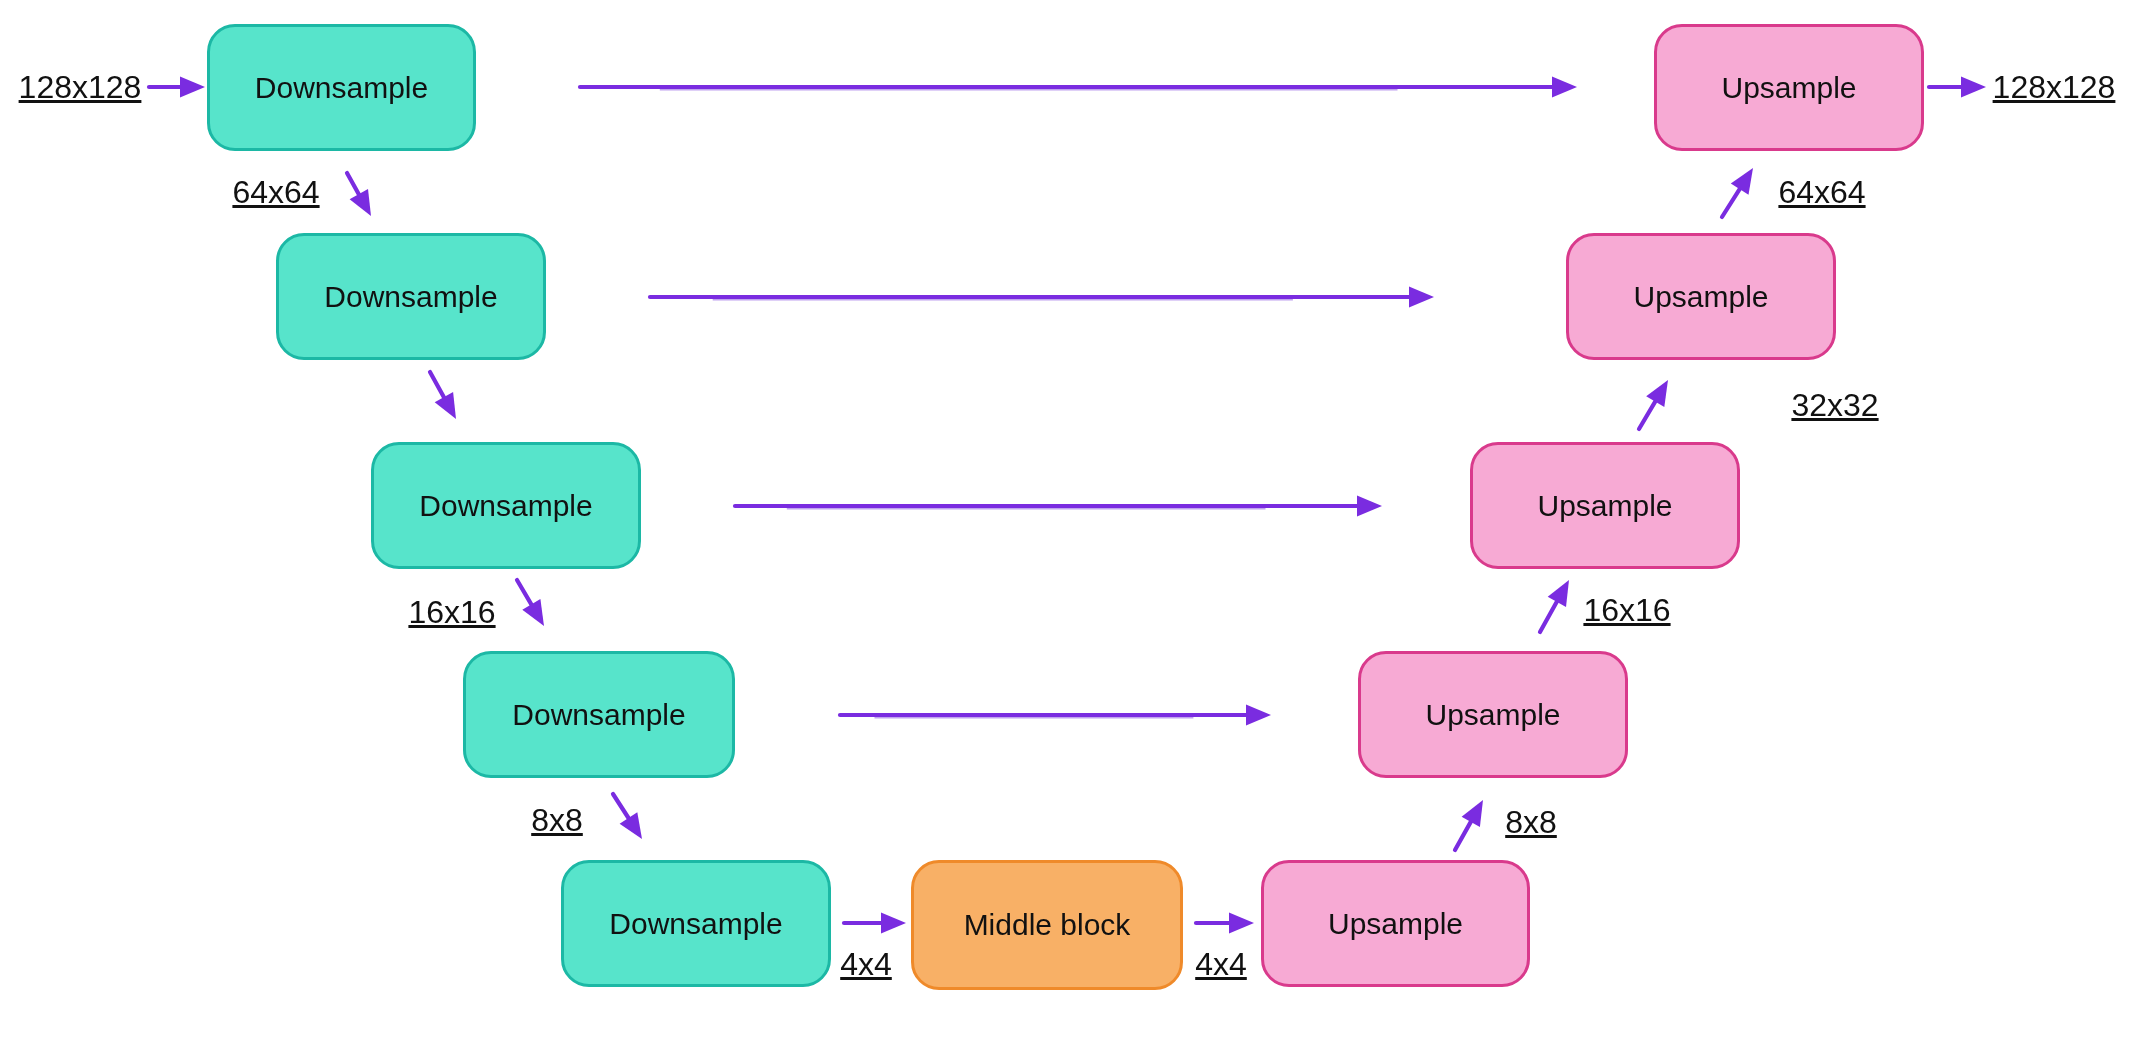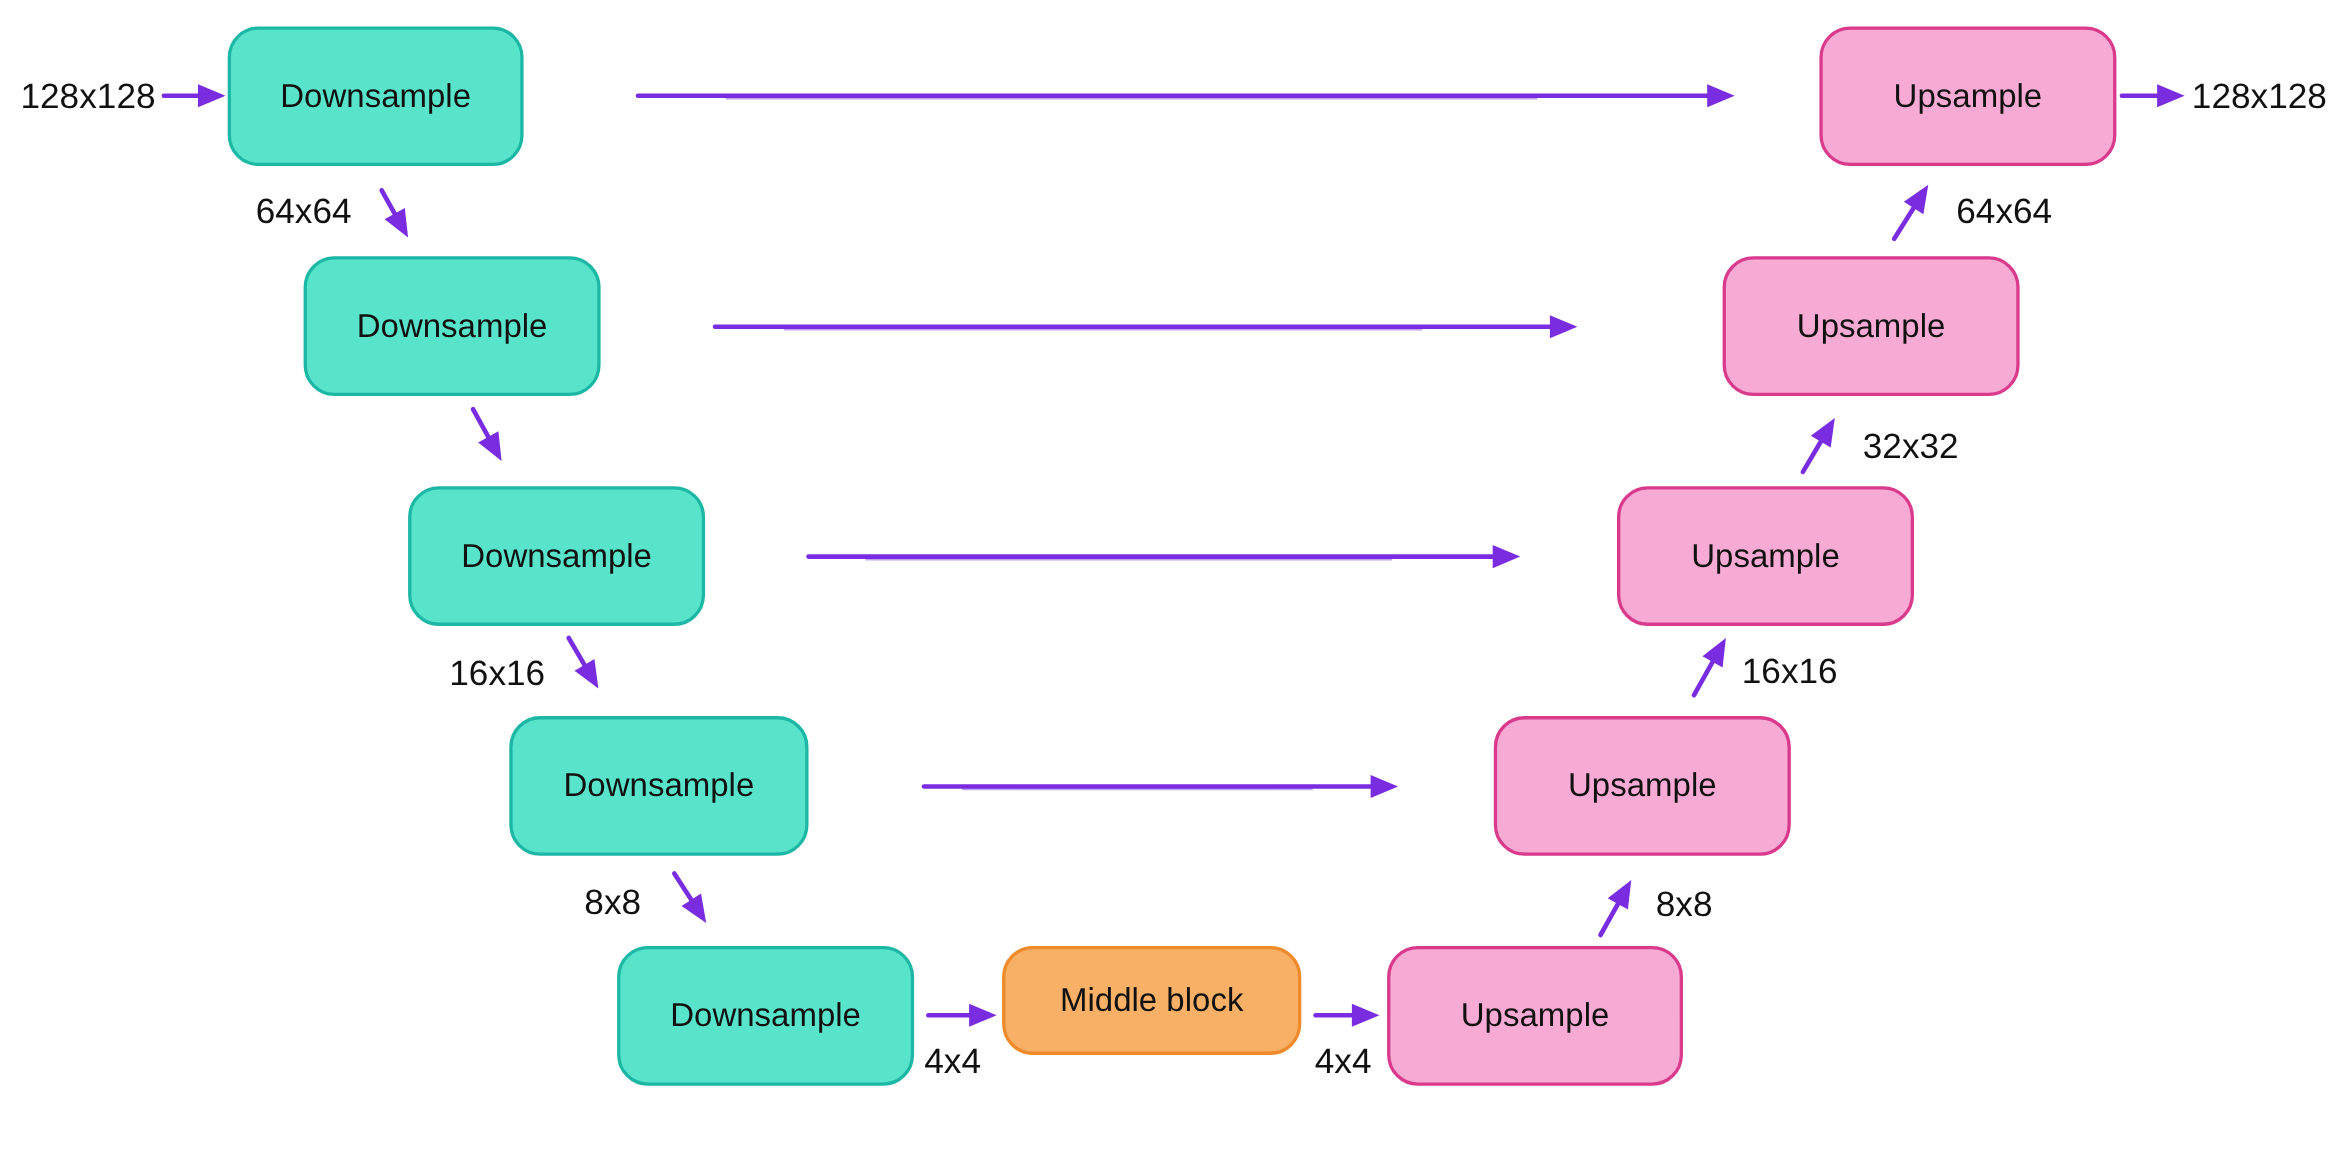--- a/index.html
+++ b/index.html
@@ -16,43 +16,43 @@
   .shaft{stroke:var(--arrow);stroke-width:4.2;stroke-linecap:round;fill:none;}
   .ghost{stroke:var(--arrow-light);stroke-width:3;opacity:.85;fill:none;}
   .head{fill:var(--arrow);stroke:none;}
   .node{position:absolute;display:flex;align-items:center;justify-content:center;
         border-radius:28px;border:3px solid;font-size:30px;line-height:1;
         color:var(--text);box-sizing:border-box;}
   .node.down{background:var(--downsample-fill);border-color:var(--downsample-border);}
   .node.up{background:var(--upsample-fill);border-color:var(--upsample-border);}
   .node.mid{background:var(--middle-fill);border-color:var(--middle-border);}
   .ann{position:absolute;transform:translate(-50%,-50%);font-size:32px;line-height:1;
-       white-space:nowrap;color:var(--text);}
+       white-space:nowrap;color:var(--text);text-decoration:underline;}
   
   #n-down1{left:207px;top:24px;width:269px;height:127px}
   #n-down2{left:276px;top:233px;width:270px;height:127px}
   #n-down3{left:371px;top:442px;width:270px;height:127px}
   #n-down4{left:463px;top:651px;width:272px;height:127px}
   #n-down5{left:561px;top:860px;width:270px;height:127px}
-  #n-middle{left:911px;top:860px;width:272px;height:99px}
+  #n-middle{left:911px;top:860px;width:272px;height:130px}
   #n-up5{left:1261px;top:860px;width:269px;height:127px}
   #n-up4{left:1358px;top:651px;width:270px;height:127px}
   #n-up3{left:1470px;top:442px;width:270px;height:127px}
   #n-up2{left:1566px;top:233px;width:270px;height:127px}
   #n-up1{left:1654px;top:24px;width:270px;height:127px}
   
   #a-input{left:80px;top:87px}
   #a-left64{left:276px;top:192px}
   #a-left16{left:452px;top:612px}
   #a-left8{left:557px;top:820px}
   #a-left4{left:866px;top:964px}
   #a-right4{left:1221px;top:964px}
   #a-right8{left:1531px;top:822px}
   #a-right16{left:1627px;top:610px}
-  #a-right32{left:1737px;top:405px}
+  #a-right32{left:1835px;top:405px}
   #a-right64{left:1822px;top:192px}
   #a-output{left:2054px;top:87px}
 </style>
 </head>
 <body>
 
 <div class="canvas">
 
   <svg id="arrows" viewBox="0 0 2134 1046" xmlns="http://www.w3.org/2000/svg">
       <g>

